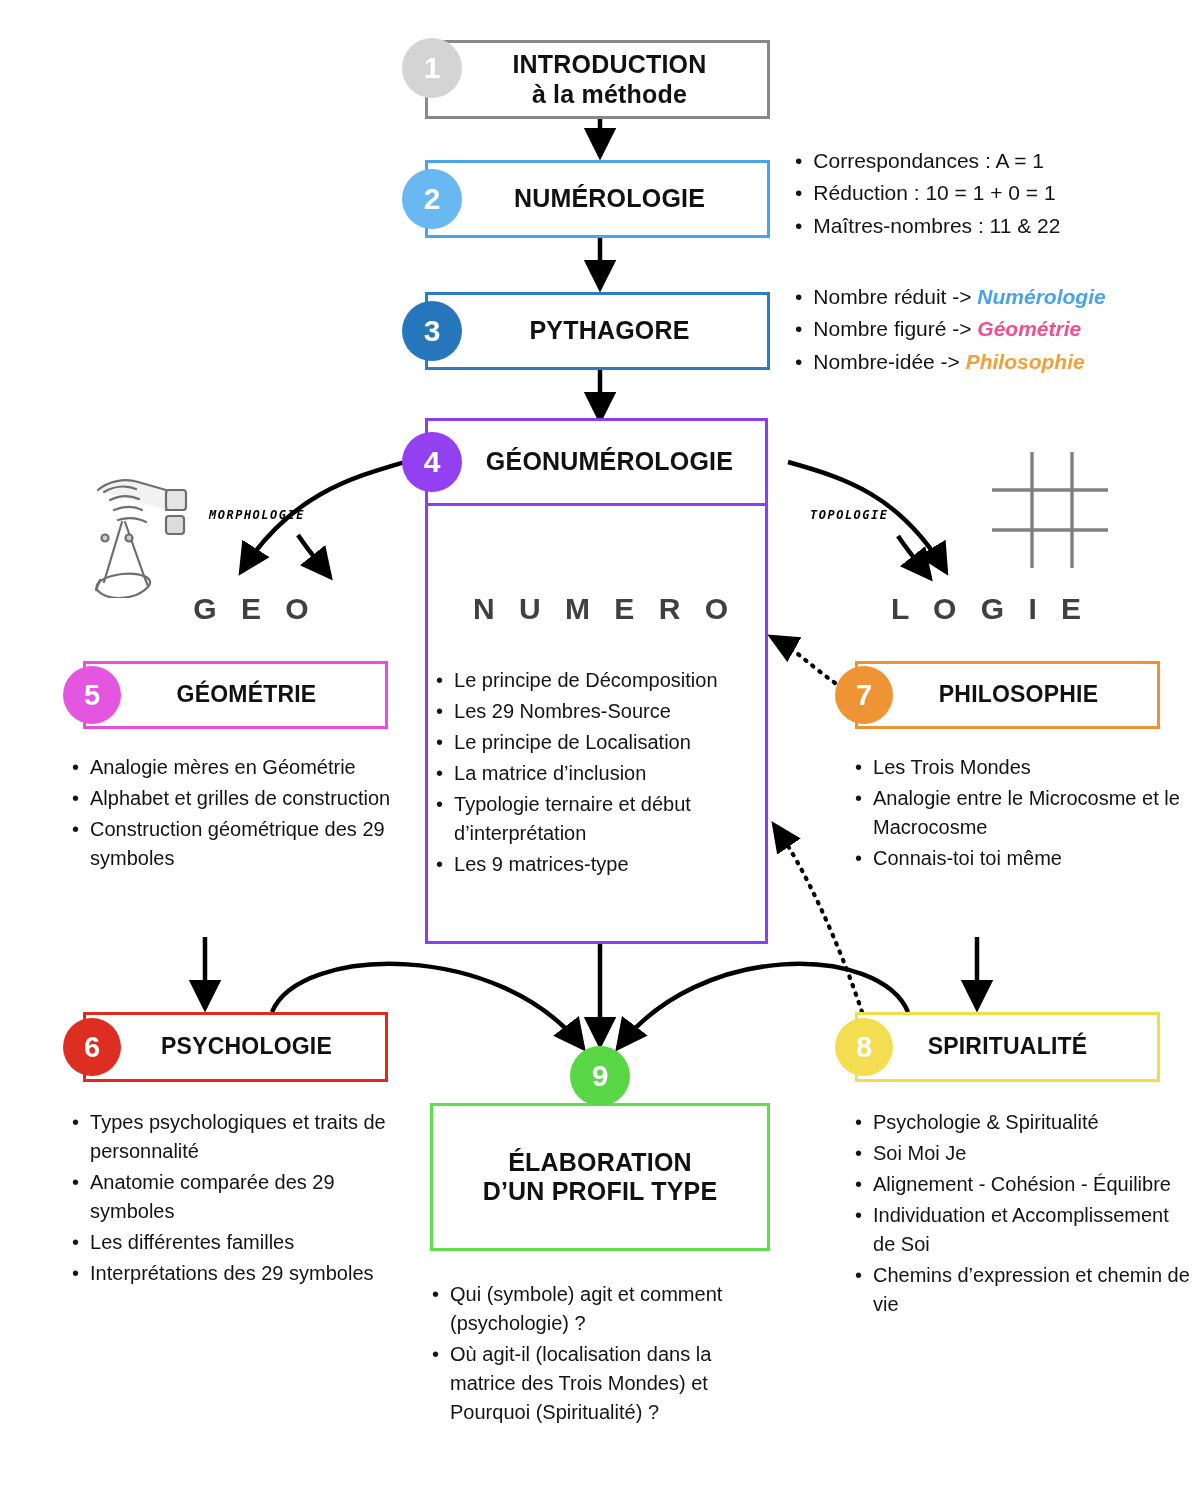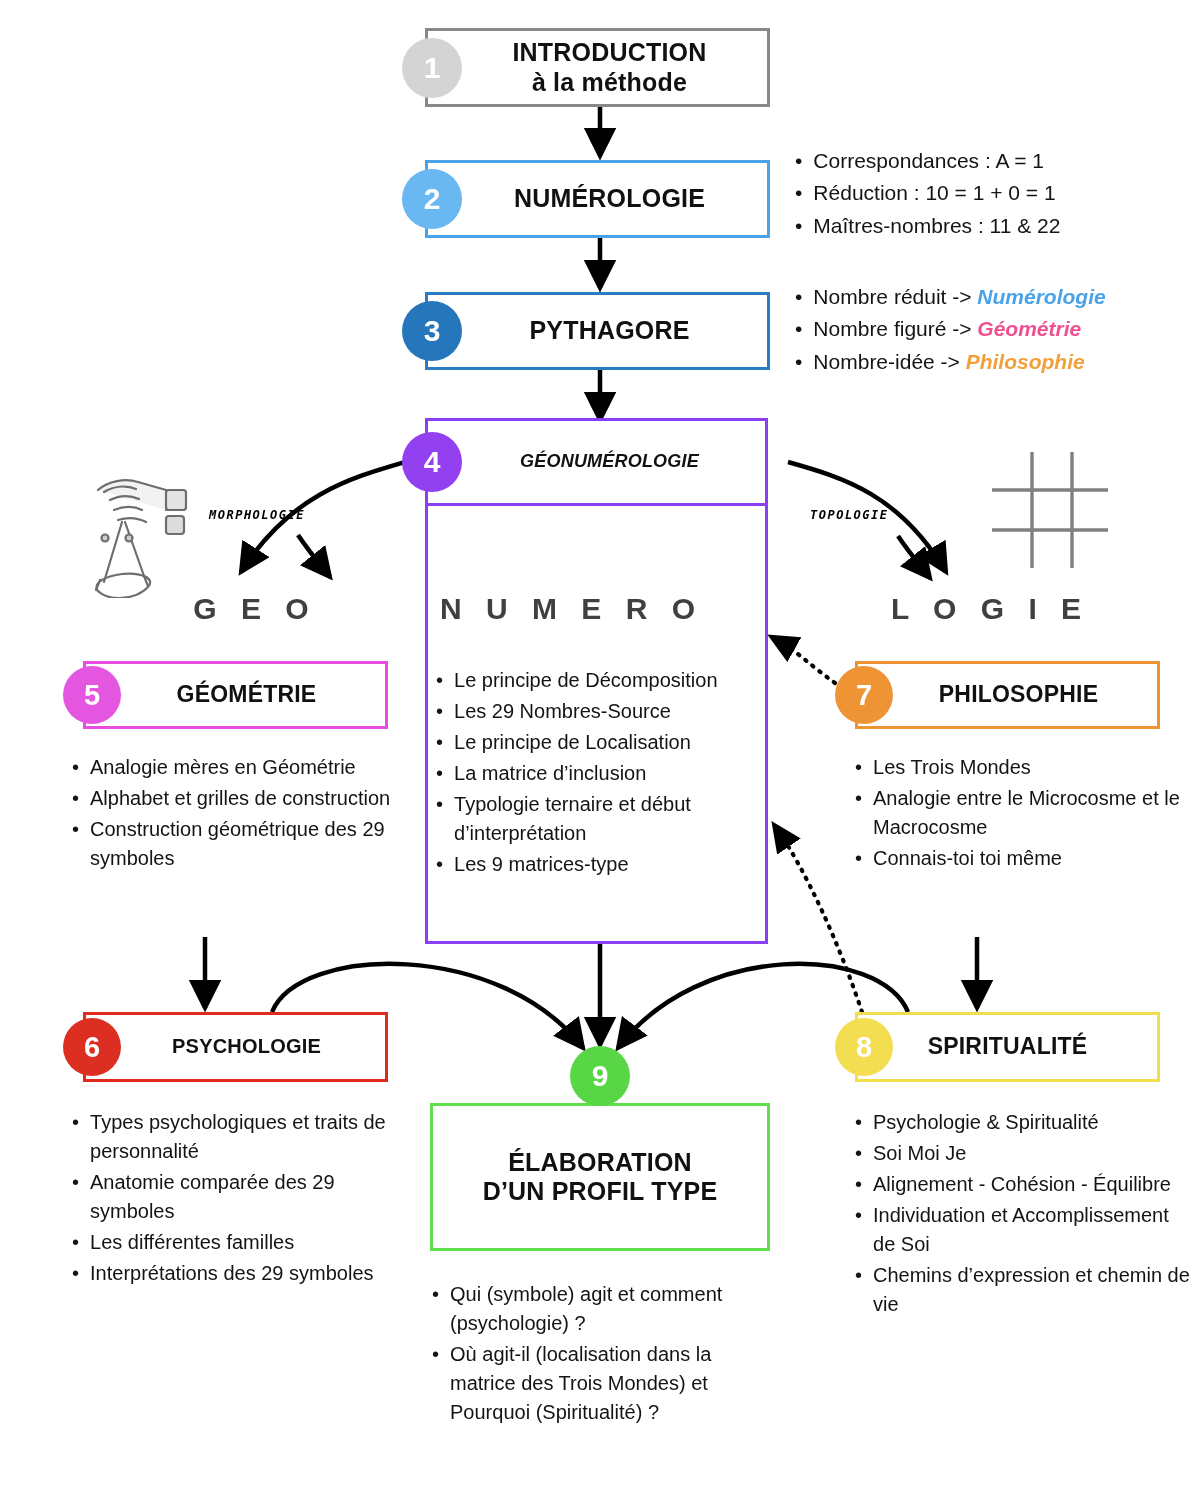--- a/index.html
+++ b/index.html
@@ -160,21 +160,21 @@
     <svg viewBox="0 0 124 124" width="124" height="124">
       <g stroke="#808080" stroke-width="3.4" stroke-linecap="butt">
         <line x1="44" y1="4" x2="44" y2="120"></line>
         <line x1="84" y1="4" x2="84" y2="120"></line>
         <line x1="4" y1="42" x2="120" y2="42"></line>
         <line x1="4" y1="82" x2="120" y2="82"></line>
       </g>
     </svg>
   </div>
 
-  <div class="node" style="left:425px; top:28px; width:345px; height:79px; border-color:#888888;">
+  <div class="node" style="left:425px; top:40px; width:345px; height:79px; border-color:#888888;">
     <div class="title" style="font-size:25px; white-space:pre-line; padding-left:24px;">INTRODUCTION
 à la méthode</div>
   </div>
   <div class="badge" style="left:402px; top:38px; width:60px; height:60px; background:#d4d4d4; font-size:30px;">1</div>
 
   <div class="node" style="left:425px; top:160px; width:345px; height:78px; border-color:#4aa3e8;">
     <div class="title" style="font-size:25px; padding-left:24px;">NUMÉROLOGIE</div>
   </div>
   <div class="badge" style="left:402px; top:169px; width:60px; height:60px; background:#69b8f2; font-size:30px;">2</div>
 
@@ -209,25 +209,25 @@
     </div>
     <div class="bl">
       <span class="dot">•</span>
       <span class="txt"><span>Nombre-idée -&gt; </span><span class="em" style="color:#f0a13c">Philosophie</span></span>
     </div>
   </div>
 
   <div style="position:absolute; left:425px; top:418px; width:343px; height:526px;
               border:3px solid #8b3ff5; background:#fff; z-index:2;"></div>
   <div class="node" style="left:425px; top:418px; width:343px; height:88px; border-color:#8b3ff5; background:transparent;">
-    <div class="title" style="font-size:18px; padding-left:26px;font-style:italic;">GÉONUMÉROLOGIE</div>
+    <div class="title" style="font-size:25px; padding-left:26px;">GÉONUMÉROLOGIE</div>
   </div>
   <div class="badge" style="left:402px; top:432px; width:60px; height:60px; background:#9340f0; font-size:30px;">4</div>
 
-  <div class="secthead" style="left:400px; top:592px; width:343px; font-size:30px; letter-spacing:8px;">N U M E R O</div>
+  <div class="secthead" style="left:433px; top:592px; width:343px; font-size:30px; letter-spacing:8px;">N U M E R O</div>
 
   <div class="bullets" style="left:436px; top:666px; width:322px; font-size:20px;">
     <div class="bl">
       <span class="dot">•</span>
       <span class="txt">Le principe de Décomposition</span>
     </div>
     <div class="bl">
       <span class="dot">•</span>
       <span class="txt">Les 29 Nombres-Source</span>
     </div>
@@ -289,21 +289,21 @@
       <span class="dot">•</span>
       <span class="txt">Analogie entre le Microcosme et le Macrocosme</span>
     </div>
     <div class="bl">
       <span class="dot">•</span>
       <span class="txt">Connais-toi toi même</span>
     </div>
   </div>
 
   <div class="node" style="left:83px; top:1012px; width:305px; height:70px; border-color:#e02b1c;">
-    <div class="title" style="font-size:20px; padding-left:22px;">PSYCHOLOGIE</div>
+    <div class="title" style="font-size:23px; padding-left:22px;">PSYCHOLOGIE</div>
   </div>
   <div class="badge" style="left:63px; top:1018px; width:58px; height:58px; background:#dd2e22; font-size:29px;">6</div>
 
   <div class="bullets" style="left:72px; top:1108px; width:330px; font-size:20px;">
     <div class="bl">
       <span class="dot">•</span>
       <span class="txt">Types psychologiques et traits de personnalité</span>
     </div>
     <div class="bl">
       <span class="dot">•</span>

